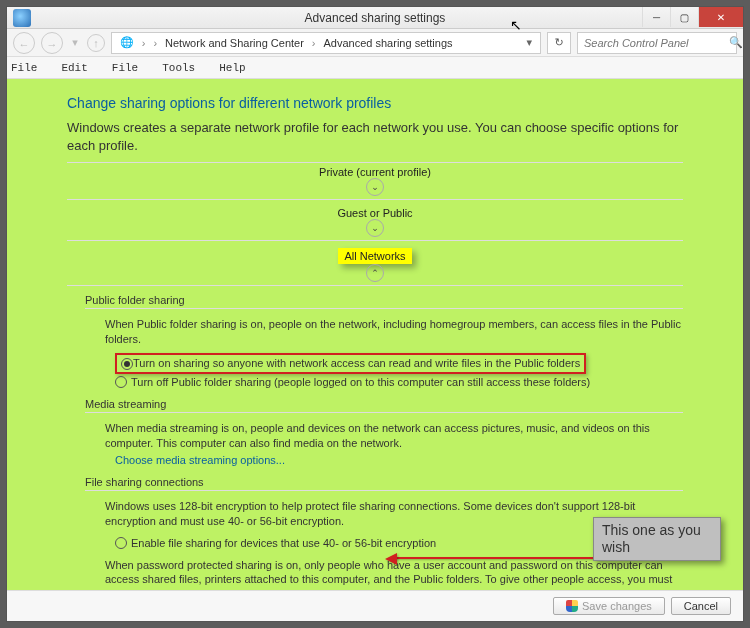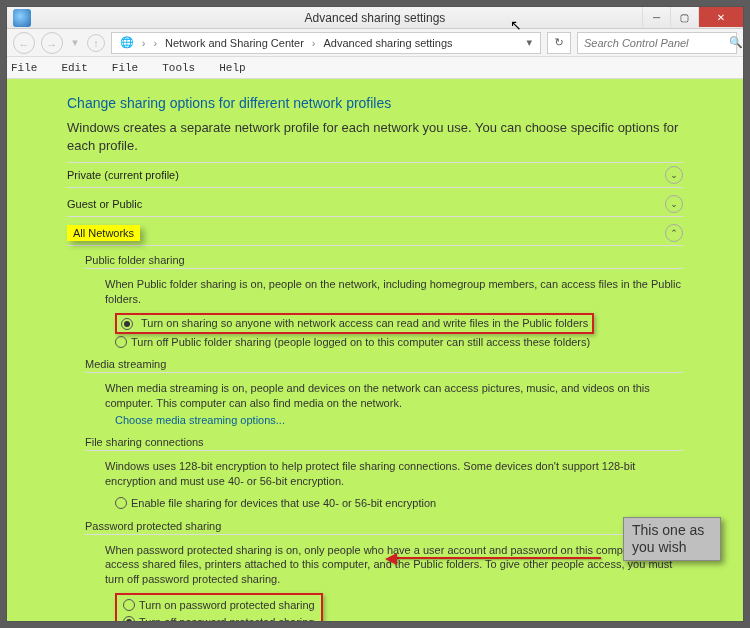--- a/index.html
+++ b/index.html
@@ -20,37 +20,37 @@
   .crumbs .dd { color: #666; }
   .refresh { width: 24px; height: 22px; border: 1px solid #ccc; background: #fff; display: flex; align-items: center; justify-content: center; color: #555; }
   .search { width: 160px; height: 22px; border: 1px solid #ccc; background: #fff; display: flex; align-items: center; padding: 0 4px; color: #888; }
   .search input { border: 0; flex: 1; font-size: 11px; outline: none; font-style: italic; color: #888; }
   .search-mag { width: 14px; color: #777; }
   .menubar { height: 22px; background: #f7f7f7; border-bottom: 1px solid #ddd; display: flex; align-items: center; padding: 0 4px; gap: 24px; font-size: 11px; color: #333; font-family: Liberation Mono, monospace; }
   .content { flex: 1; overflow: hidden; padding: 0; background: #bef264; position: relative; }
   .inner { padding: 10px 60px 0 60px; }
   h2.page-head { color: #0a5fa1; font-weight: 400; font-size: 14px; margin: 6px 0 8px 0; }
   .desc { color: #333; font-size: 13px; margin-bottom: 8px; line-height: 1.35; }
-  .profile-row { border-top: 1px solid #ddd; border-bottom: 1px solid #ddd; padding: 3px 0; display: flex; align-items: center; justify-content: space-between; font-size: 11px; color: #222; margin-bottom: 4px; }
+  .profile-row { border-top: 1px solid #ddd; border-bottom: 1px solid #ddd; padding: 3px 0; display: flex; align-items: center; justify-content: space-between; font-size: 11px; color: #222; margin-bottom: 4px; flex-direction: column; }
   .profile-row.no-top-border { border-top: none; }
   .chev { width: 18px; height: 18px; border: 1px solid #aaa; border-radius: 50%; display: flex; align-items: center; justify-content: center; font-size: 9px; color: #444; }
   .hl-yellow { background: #ffff00; box-shadow: 4px 4px 6px rgba(0,0,0,.3); padding: 2px 6px; display: inline-block; }
   .section-head { font-size: 11px; color: #333; border-bottom: 1px solid #ddd; padding: 2px 0; margin: 6px 0 8px 0; }
   .section-body { padding: 0 0 0 20px; font-size: 11px; color: #333; line-height: 1.35; }
   .radio-set { margin: 6px 0; padding-left: 10px; }
   .radio-line { display: flex; align-items: flex-start; gap: 4px; padding: 1px 0; }
   .radio { width: 12px; height: 12px; border: 1px solid #555; border-radius: 50%; position: relative; flex: none; margin-top: 1px; }
   .radio.checked::after { content: ""; width: 6px; height: 6px; border-radius: 50%; background: #333; position: absolute; left: 2px; top: 2px; }
-  .red-box { border: 2px solid #d02020; box-shadow: 2px 2px 4px rgba(0,0,0,.25); padding: 1px 4px; display: inline-flex; align-items: center; gap: 8px; }
+  .red-box { border: 2px solid #d02020; box-shadow: 2px 2px 4px rgba(0,0,0,.25); padding: 1px 4px; display: inline-flex; align-items: center; gap: 0; }
   .link { color: #0a5fa1; cursor: pointer; }
   .footer { border-top: 1px solid #ddd; padding: 6px 12px; display: flex; justify-content: flex-end; gap: 6px; background: #f7f7f7; position: absolute; bottom: 0; left: 0; right: 0; }
   .btn { border: 1px solid #aaa; background: linear-gradient(#fff,#e9e9e9); padding: 2px 12px; font-size: 11px; color: #333; border-radius: 2px; display: flex; align-items: center; gap: 4px; }
   .btn.disabled { color: #999; }
   .shield { width: 12px; height: 12px; background: conic-gradient(#ffd050 0 25%, #2a8 0 50%, #36c 0 75%, #d44 0); border-radius: 2px 2px 4px 4px; }
-  .callout { position: absolute; right: 22px; bottom: 60px; background: #bfbfbf; border: 1px solid #888; box-shadow: 3px 3px 6px rgba(0,0,0,.4); padding: 4px 8px; font-size: 14px; color: #333; width: 98px; line-height: 1.2; }
+  .callout { position: absolute; right: 22px; bottom: 60px; background: #bfbfbf; border: 1px solid #888; box-shadow: 3px 3px 6px rgba(0,0,0,.4); padding: 4px 8px; font-size: 14px; color: #333; width: 128px; line-height: 1.2; }
   .arrow-line { position: absolute; left: 386px; bottom: 62px; width: 208px; height: 2px; background: #d02020; box-shadow: 1px 1px 2px rgba(0,0,0,.3); }
   .arrow-head { position: absolute; left: 378px; bottom: 56px; width: 0; height: 0; border-right: 12px solid #d02020; border-top: 6px solid transparent; border-bottom: 6px solid transparent; filter: drop-shadow(1px 1px 1px rgba(0,0,0,.3)); }
   .cursor-img { position: absolute; left: 503px; top: 10px; font-size: 14px; color: #000; pointer-events: none; }
 </style>
 </head>
 <body>
 
 <div class="window">
   <div class="titlebar">
     <div class="title-icon"></div>
@@ -139,21 +139,20 @@
         <div class="section-body">
           <span>Windows uses 128-bit encryption to help protect file sharing connections. Some devices don't support 128-bit encryption and must use 40- or 56-bit encryption.</span>
           <div class="radio-set">
             <div class="radio-line">
               <span class="radio"></span>
               <span>Enable file sharing for devices that use 40- or 56-bit encryption</span>
             </div>
           </div>
         </div>
 
-        <div class="section-head">Password protected sharing</div>
         <div class="section-body">
           <span>When password protected sharing is on, only people who have a user account and password on this computer can access shared files, printers attached to this computer, and the Public folders. To give other people access, you must turn off password protected sharing.</span>
           <div class="radio-set">
             <span class="red-box" style="display:inline-block;padding:2px 6px;">
               <div class="radio-line">
                 <span class="radio"></span>
                 <span>Turn on password protected sharing</span>
               </div>
               <div class="radio-line">
                 <span class="radio checked"></span>
@@ -162,14 +161,23 @@
             </span>
           </div>
         </div>
       </div>
     </div>
 
     <div class="arrow-line"></div>
     <div class="arrow-head"></div>
     <div class="callout">This one as you wish</div>
 
+    <div class="footer">
+      <div class="btn disabled">
+        <span class="shield"></span>
+        <span>Save changes</span>
+      </div>
+      <div class="btn">
+        <span>Cancel</span>
+      </div>
+    </div>
   </div>
 </div>
 
 </body></html>

